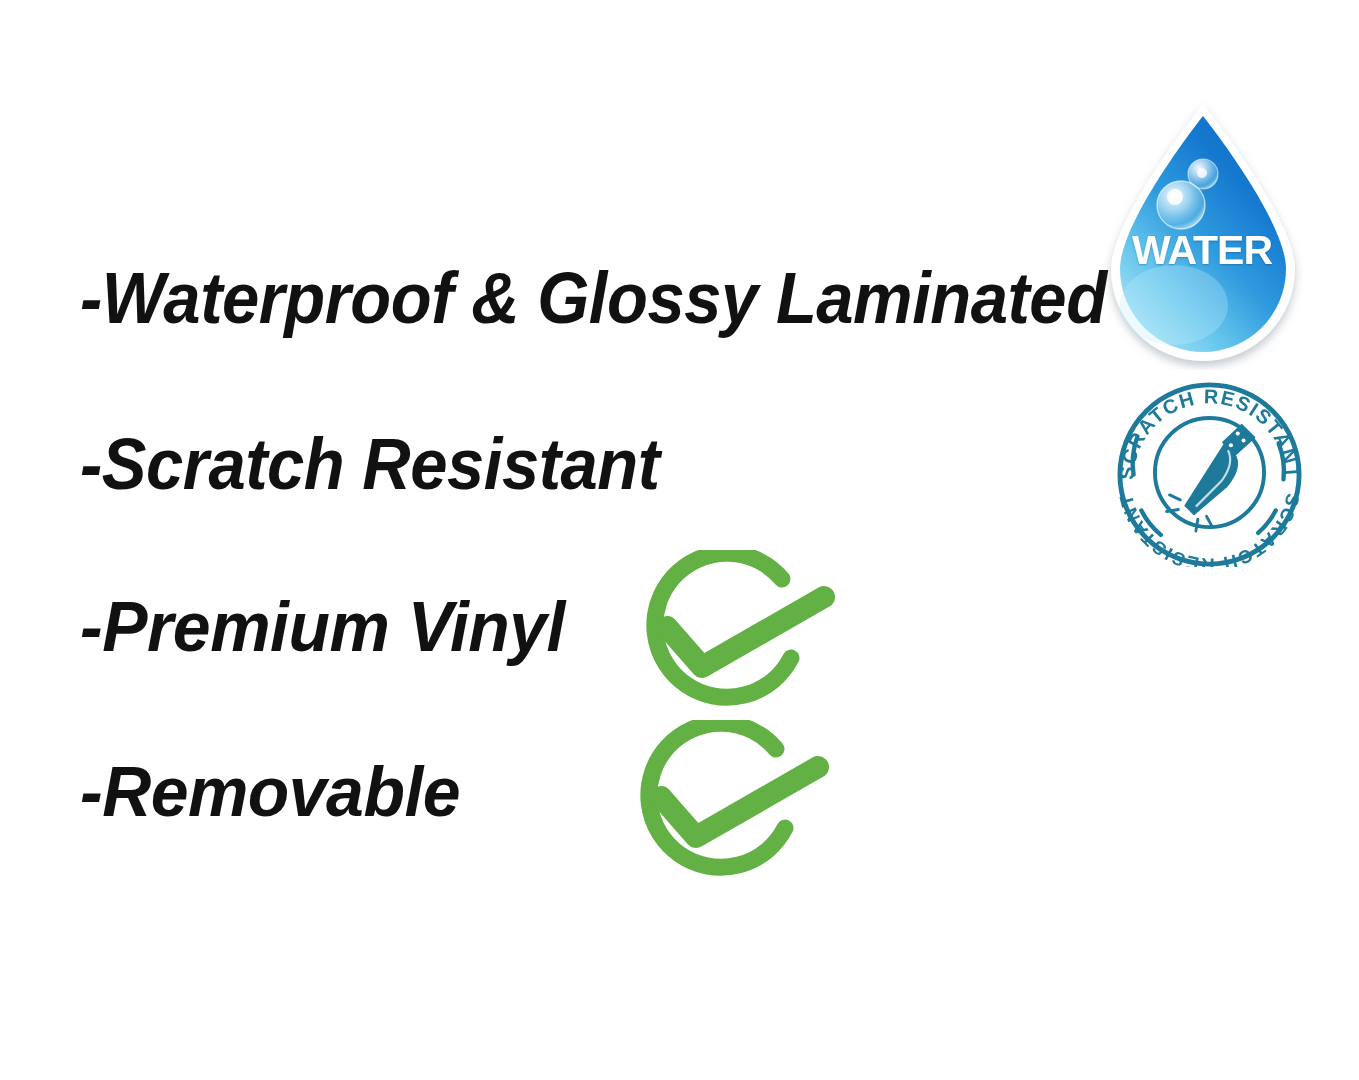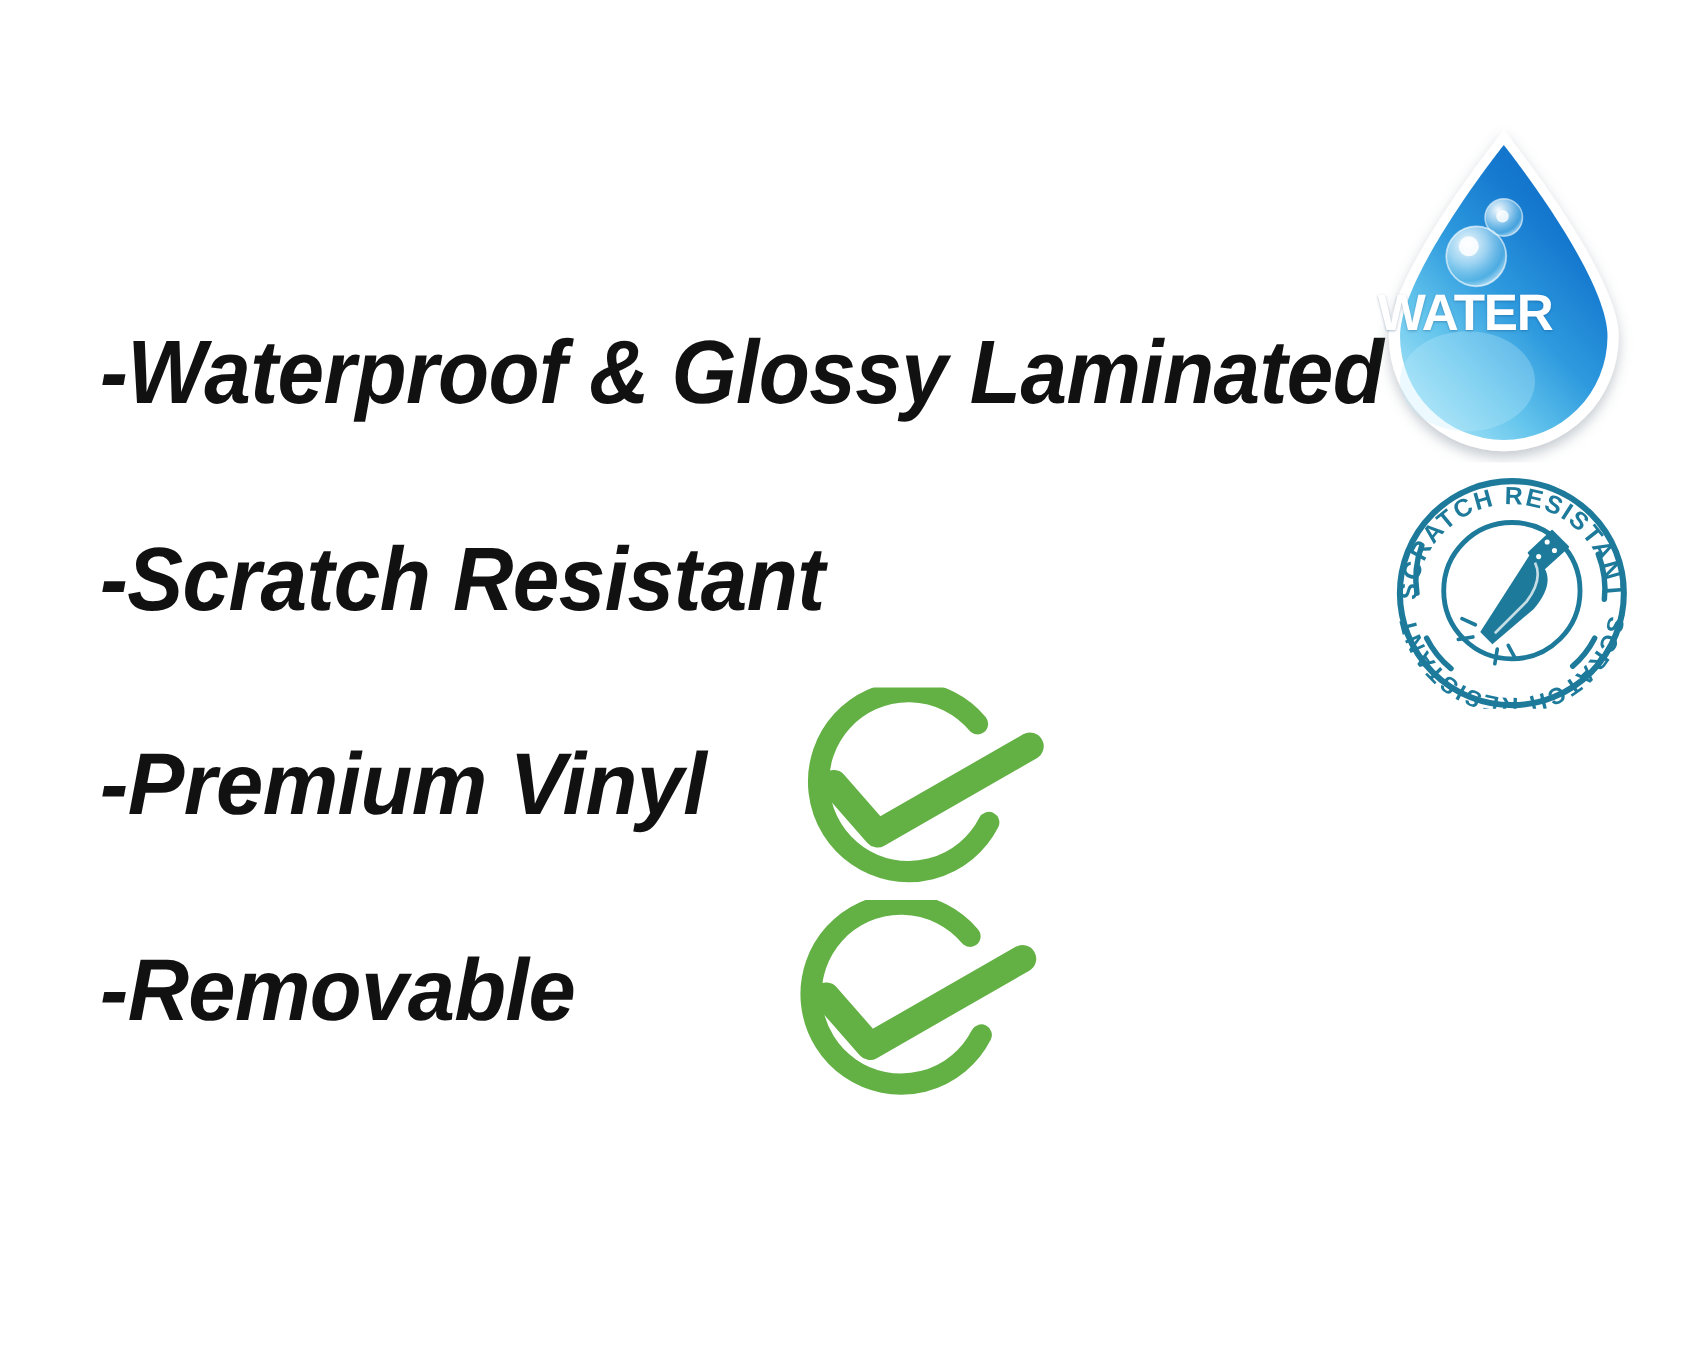--- a/index.html
+++ b/index.html
@@ -69,21 +69,21 @@
     left: 1102px;
     top: 100px;
     width: 210px;
     height: 270px;
   }
   .drop-label {
     position: absolute;
     left: 0;
     top: 132px;
     width: 200px;
-    text-align: left;
+    text-align: center;
     color: #ffffff;
     font-family: "Liberation Sans", sans-serif;
     font-weight: 700;
     font-size: 41px;
     line-height: 0.92;
     letter-spacing: -1px;
     text-shadow: 0 1px 2px rgba(8,60,110,0.35);
     pointer-events: none;
   }
 

